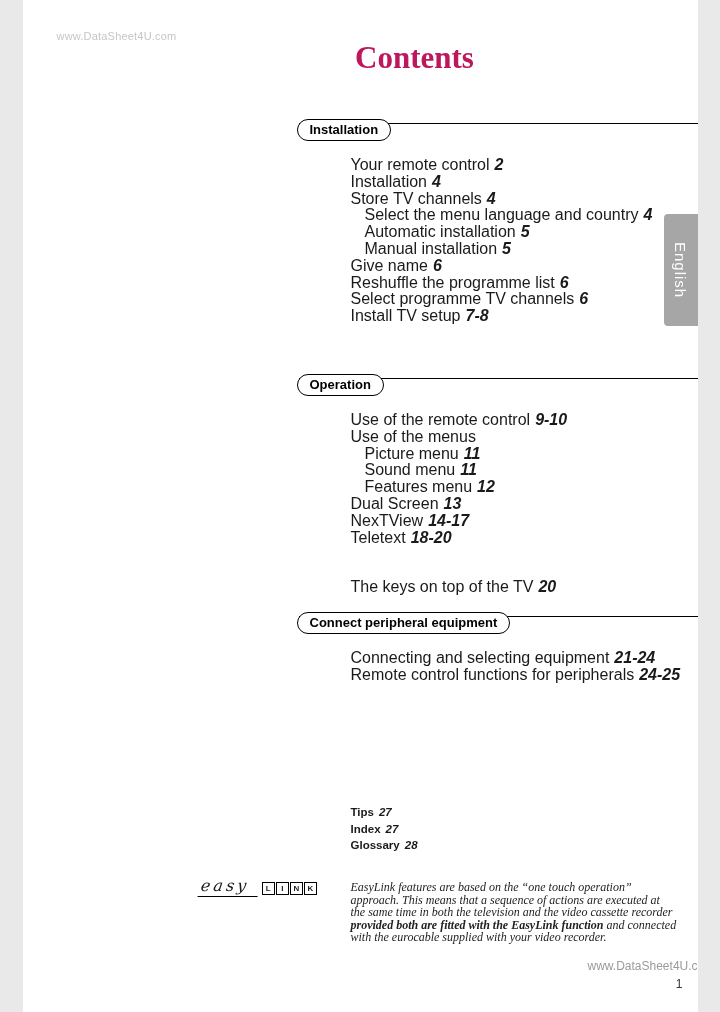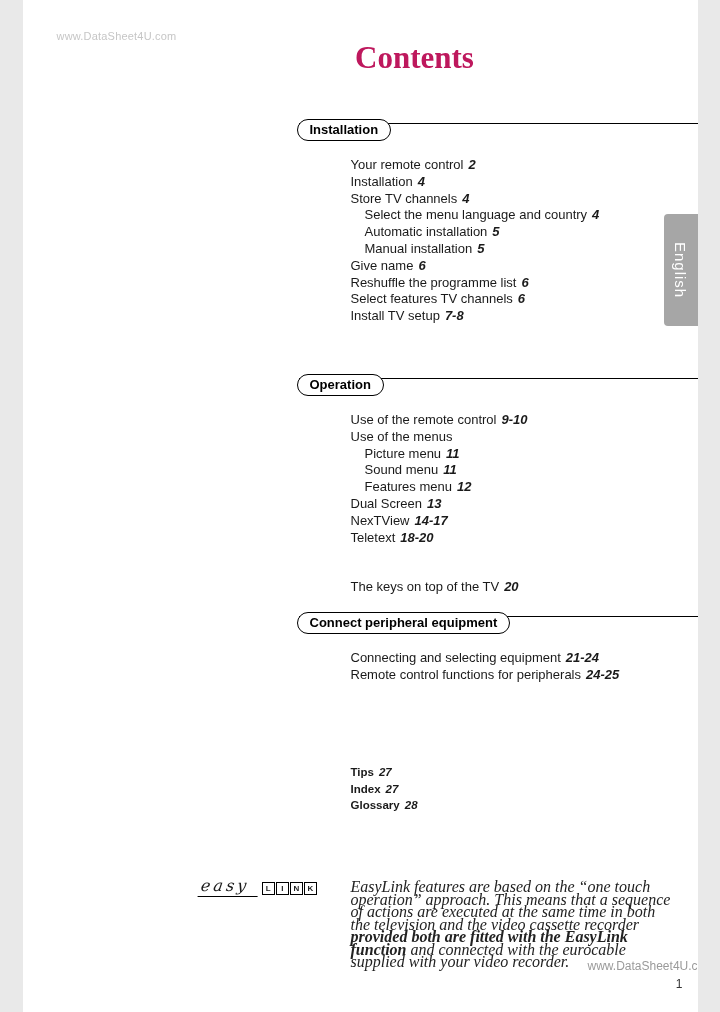--- a/index.html
+++ b/index.html
@@ -37,27 +37,27 @@
   .pill-row::before {
     content:""; position:absolute; left:2px; right:0; top:4px;
     border-top:1.2px solid #000;
   }
   .pill {
     position:relative; display:inline-block; background:#fff;
     border:1.5px solid #000; border-radius:13px;
     padding:2px 12px 3px; font-weight:bold; font-size:13px; color:#000;
   }
 
-  .items { margin-top:15px; padding-left:54px; font-size:13px; }
+  .items { margin-top:15px; padding-left:54px; font-size:16px; }
   .item { line-height:16.8px; white-space:nowrap; }
   .item.indent-1 { padding-left:14px; }
   .item.gap { margin-top:33px; }
   .pg { font-weight:bold; font-style:italic; margin-left:5px; }
 
-  .footer-links { position:absolute; left:328px; top:764px; font-size:11.5px; }
+  .footer-links { position:absolute; left:328px; top:804px; font-size:11.5px; }
   .footer-links .item { font-weight:bold; line-height:16.6px; }
   .footer-links .pg { font-style:italic; }
 
   .easylink-logo {
     position:absolute; left:176px; top:876px; width:130px;
     display:flex; align-items:flex-end;
   }
   .logo-script {
     font-family:"DejaVu Serif", serif; font-style:italic;
     font-size:16px; letter-spacing:3px;
@@ -66,21 +66,21 @@
   }
   .logo-boxes { display:inline-flex; gap:1px; margin-left:3px; margin-bottom:2px; }
   .logo-box {
     width:11px; height:11px; border:1px solid #000;
     font-size:8px; font-weight:bold; text-align:center; line-height:11px;
   }
 
   .easylink-text {
     position:absolute; left:328px; top:881px; width:326px;
     font-family:"Liberation Serif", serif; font-style:italic;
-    font-size:16px; line-height:12.5px; color:#222;
+    font-size:12px; line-height:12.5px; color:#222;
   }
   .easylink-text .bold-part { font-weight:bold; }
 
   .watermark-bottom {
     position:absolute; left:565px; top:959px;
     font-size:12px; color:#9a9a9a;
   }
   .page-number {
     position:absolute; right:15px; top:977px;
     font-size:12px; color:#333;
@@ -102,21 +102,21 @@
         <div class="pill-row"><span class="pill">Installation</span></div>
         <div class="items">
           <div class="item indent-0"><span class="lbl">Your remote control</span><span class="pg">2</span></div>
           <div class="item indent-0"><span class="lbl">Installation</span><span class="pg">4</span></div>
           <div class="item indent-0"><span class="lbl">Store TV channels</span><span class="pg">4</span></div>
           <div class="item indent-1"><span class="lbl">Select the menu language and country</span><span class="pg">4</span></div>
           <div class="item indent-1"><span class="lbl">Automatic installation</span><span class="pg">5</span></div>
           <div class="item indent-1"><span class="lbl">Manual installation</span><span class="pg">5</span></div>
           <div class="item indent-0"><span class="lbl">Give name</span><span class="pg">6</span></div>
           <div class="item indent-0"><span class="lbl">Reshuffle the programme list</span><span class="pg">6</span></div>
-          <div class="item indent-0"><span class="lbl">Select features TV channels</span><span class="pg">6</span></div>
+          <div class="item indent-0"><span class="lbl">Select programme TV channels</span><span class="pg">6</span></div>
           <div class="item indent-0"><span class="lbl">Install TV setup</span><span class="pg">7-8</span></div>
         </div>
       </div>
       <div class="section sec-1">
         <div class="pill-row"><span class="pill">Operation</span></div>
         <div class="items">
           <div class="item indent-0"><span class="lbl">Use of the remote control</span><span class="pg">9-10</span></div>
           <div class="item indent-0"><span class="lbl">Use of the menus</span></div>
           <div class="item indent-1"><span class="lbl">Picture menu</span><span class="pg">11</span></div>
           <div class="item indent-1"><span class="lbl">Sound menu</span><span class="pg">11</span></div>

